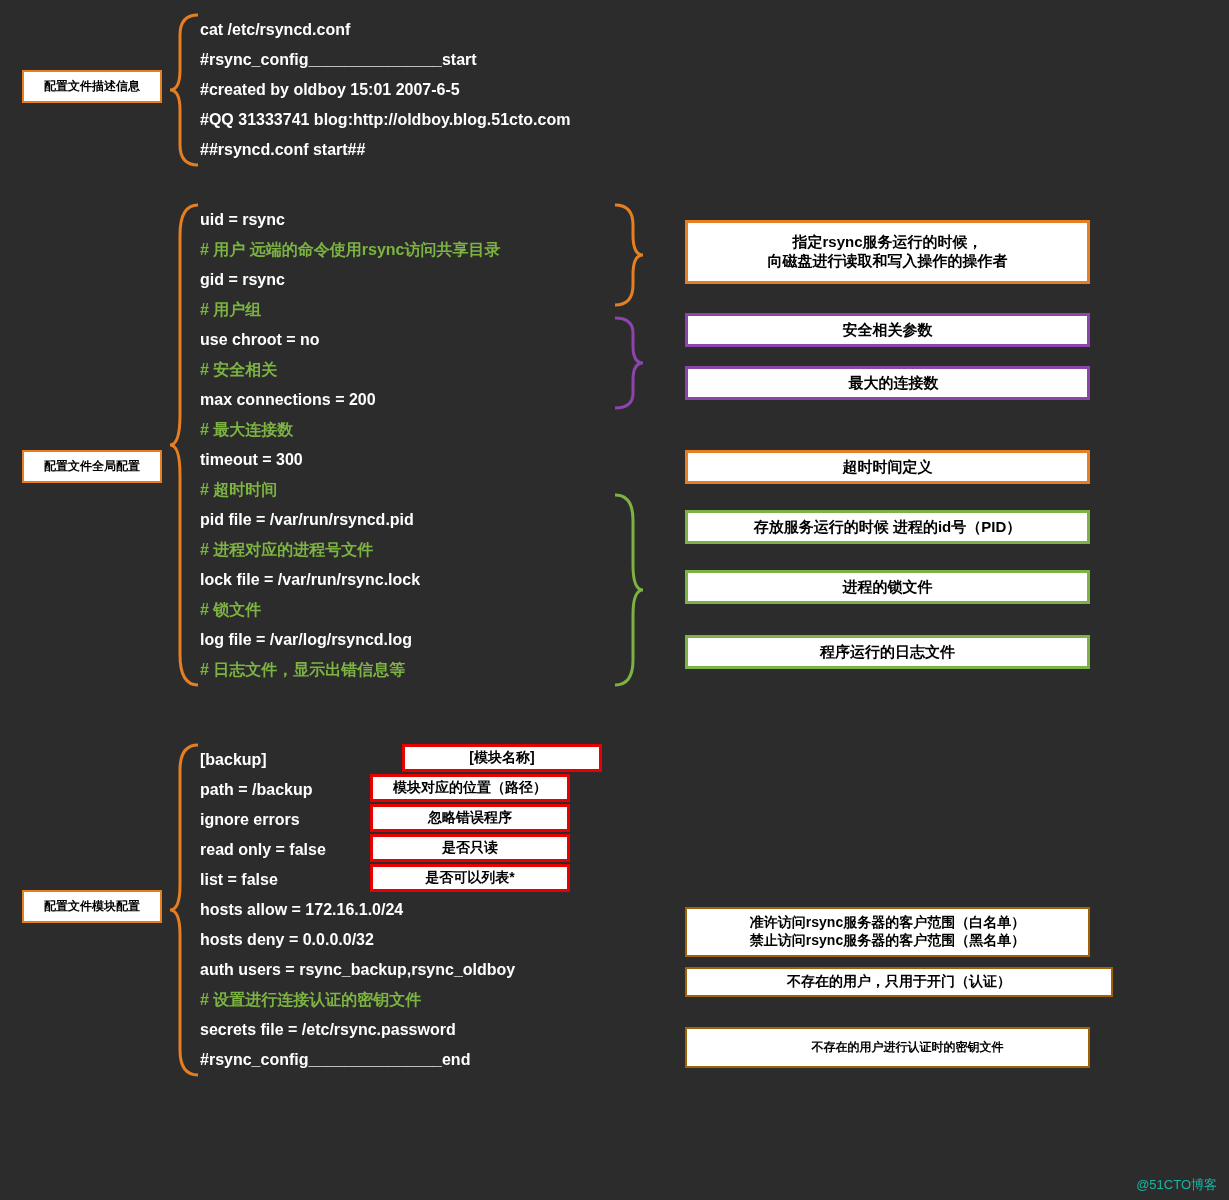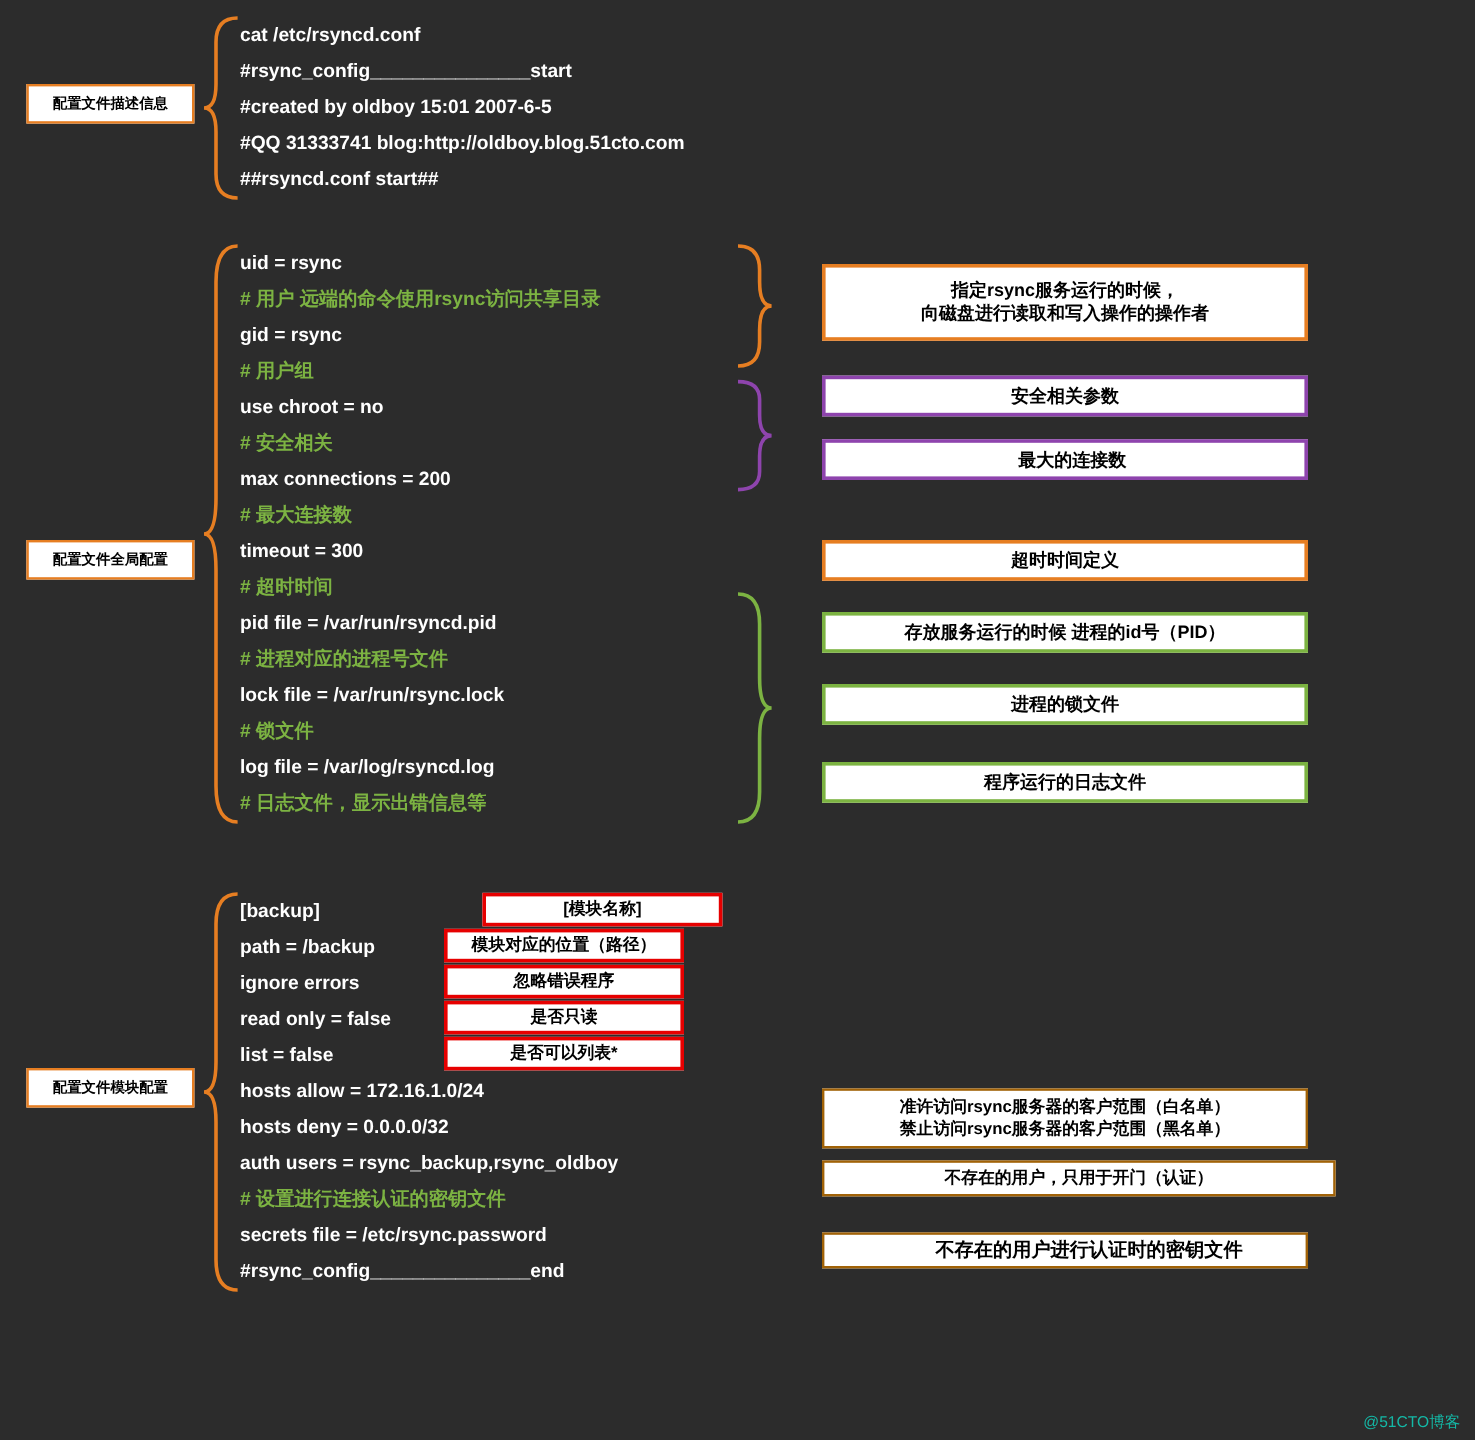--- a/index.html
+++ b/index.html
@@ -183,18 +183,18 @@
   <div class="red-tag" style="left:370px; top:834px; width:200px;">是否只读</div>
   <div class="red-tag" style="left:370px; top:864px; width:200px;">是否可以列表*</div>
 
   <div class="note-box b-red" style="left:685px; top:880px; width:405px; height:50px; font-size:14px;">
     <span>准许访问rsync服务器的客户范围（白名单）</span>
     <span>禁止访问rsync服务器的客户范围（黑名单）</span>
   </div>
   <div class="note-box b-red" style="left:685px; top:940px; width:428px; height:30px; font-size:14px;">
     <span>不存在的用户，只用于开门（认证）</span>
   </div>
-  <div class="note-box b-red" style="left:685px; top:1000px; width:405px; height:30px; font-size:16px;padding-left:48px;">
+  <div class="note-box b-red" style="left:685px; top:1000px; width:405px; height:41px; font-size:12px;padding-left:48px;">
     <span>不存在的用户进行认证时的密钥文件</span>
   </div>
 
   <div class="watermark">@51CTO博客</div>
 </div>
 
 </body></html>

